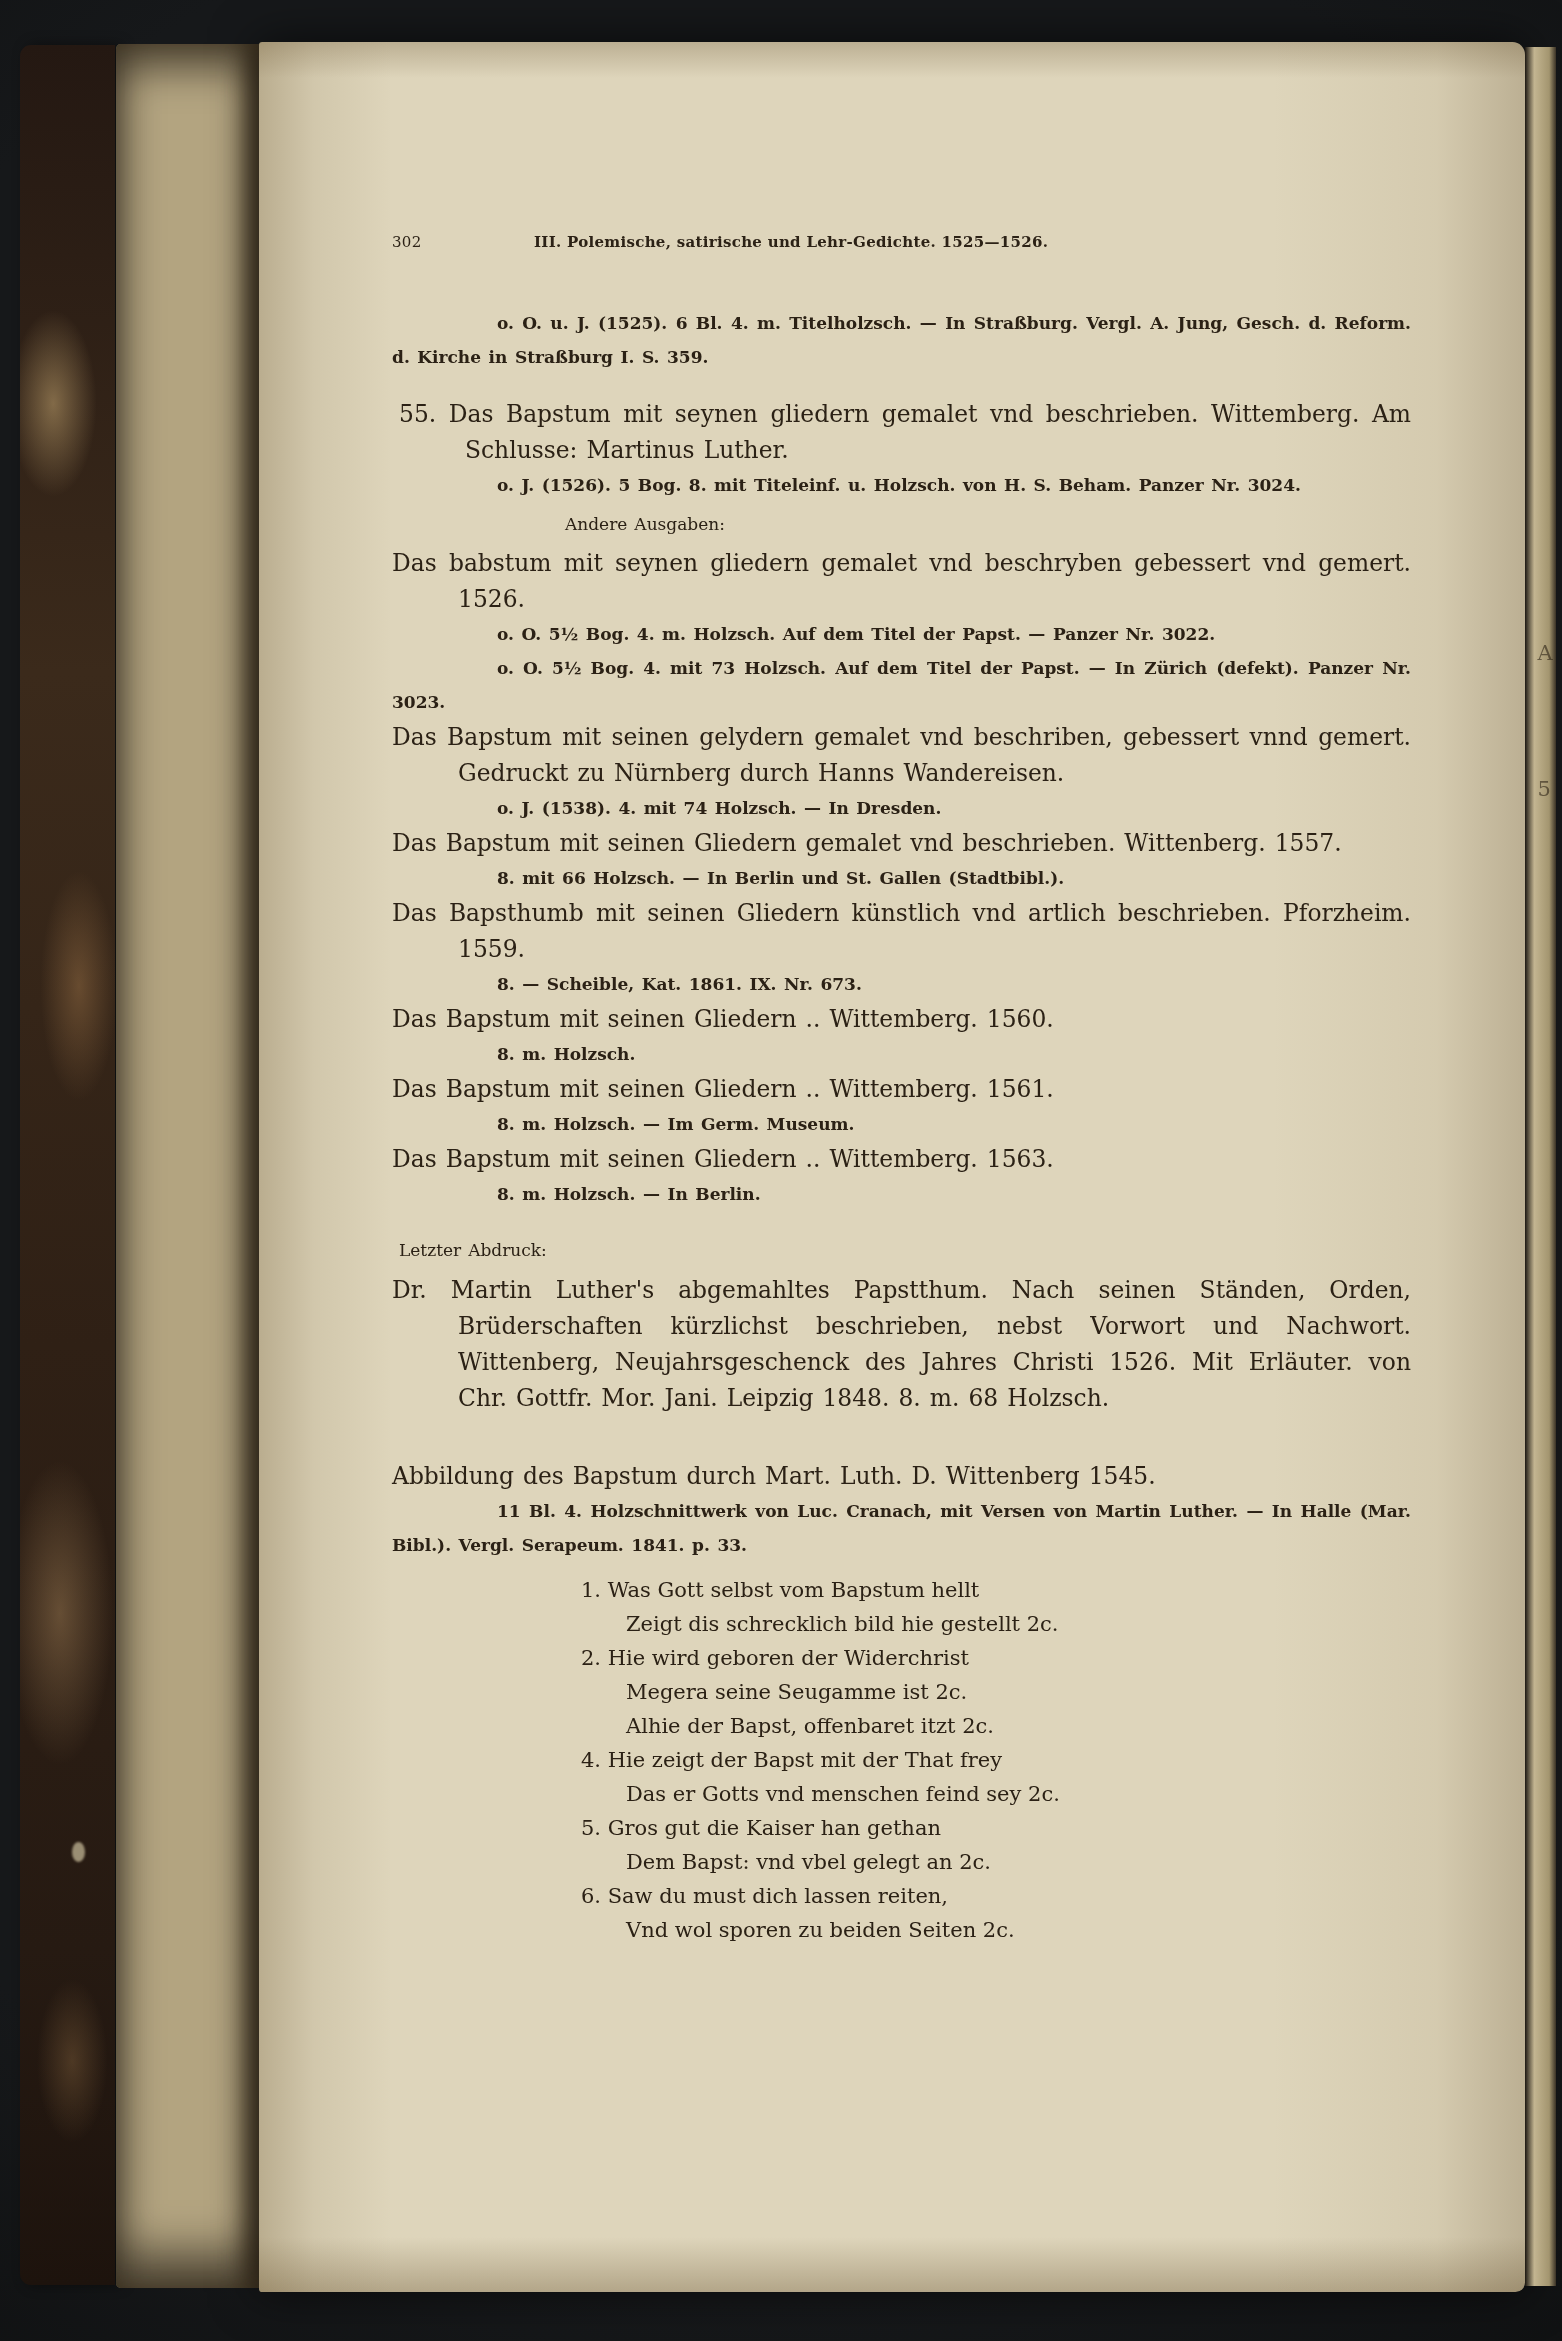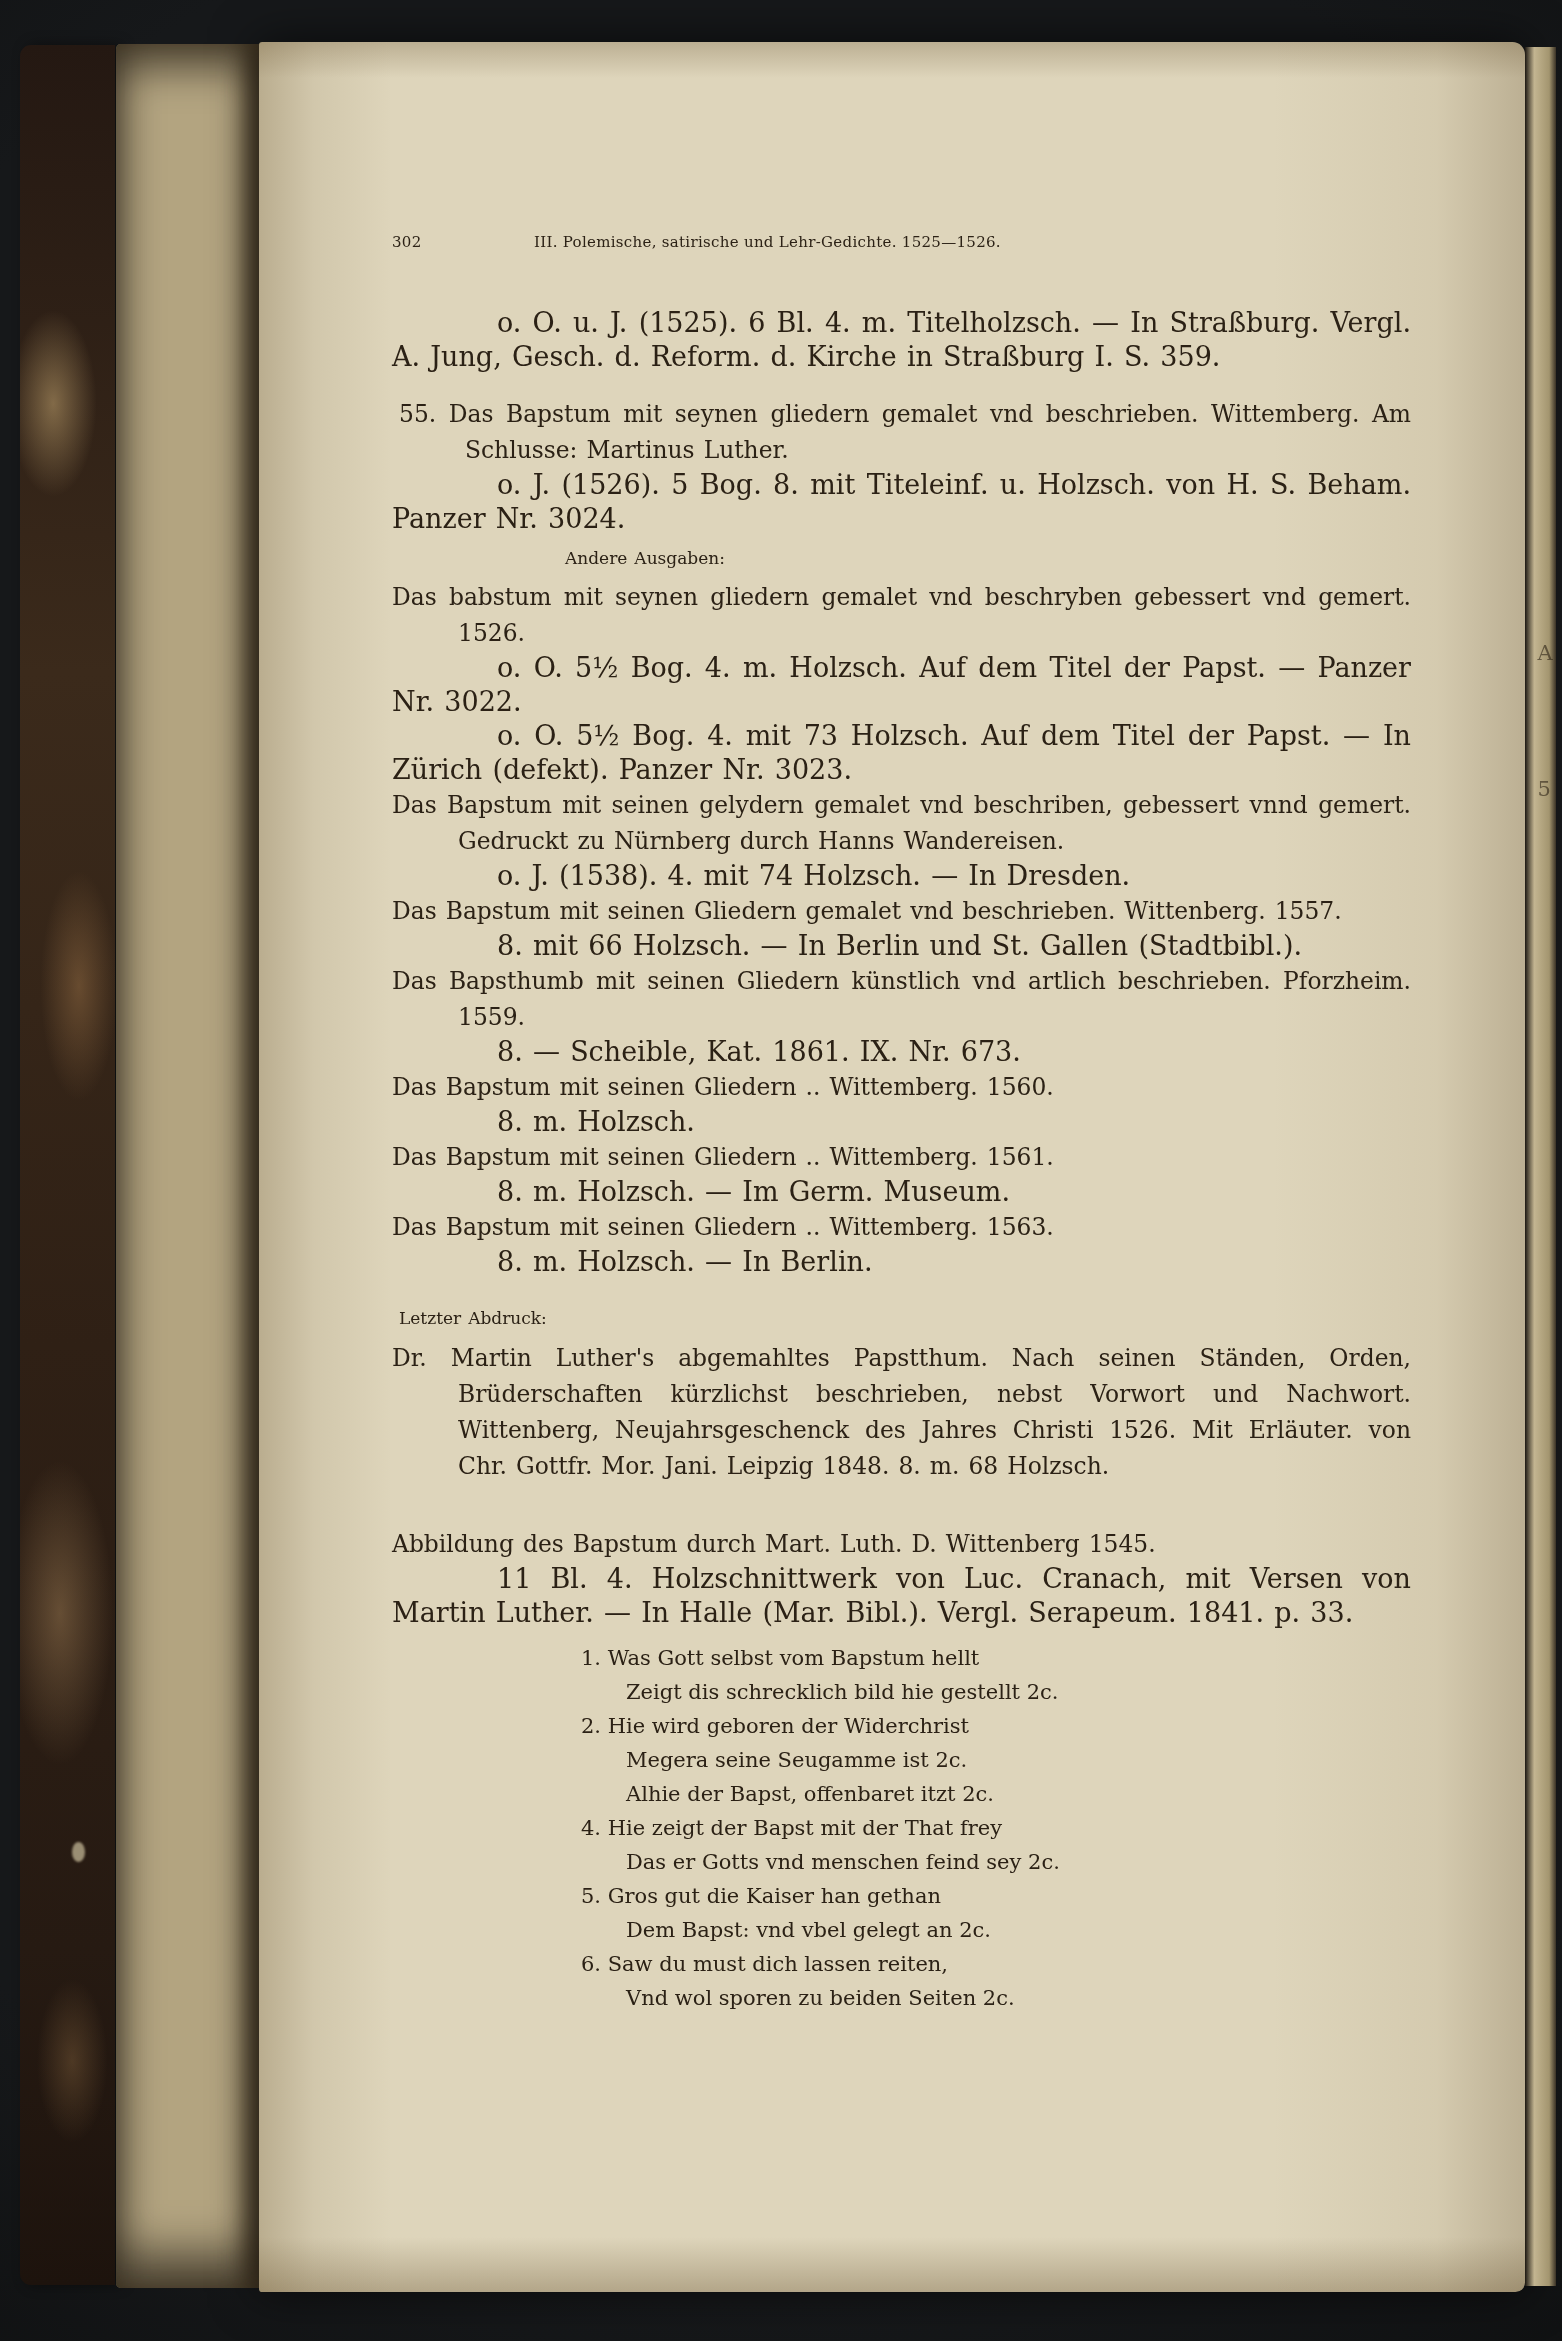--- a/index.html
+++ b/index.html
@@ -52,28 +52,28 @@
   }
   .frag{position:absolute;left:12.5px;color:rgba(45,35,22,.6);font-size:21px;}
   .frag1{top:594px;}
   .frag2{top:730px;}
   
   .running-head{
     position:absolute;left:133px;top:191px;width:1019px;
     display:flex;align-items:baseline;color:#2c2216;font-size:15px;letter-spacing:0.3px;
   }
   .pagenum{width:142px;}
-  .head-title{flex:1;text-align:left;}
+  .head-title{flex:1;text-align:left;font-weight:bold;}
   
   .text-col{
     position:absolute;left:133px;top:264px;width:1019px;color:#2b2115;
   }
   .para{font-size:23.4px;line-height:36px;text-align:justify;word-spacing:1.6px;}
   .entry{padding-left:66px;text-indent:-66px;}
-  .note{font-size:27px;line-height:34px;text-indent:105px;}
+  .note{font-size:17px;line-height:34px;text-indent:105px;font-weight:bold;}
   .subhead{font-size:17px;line-height:34px;margin:4.7px 0 4.7px 173px;text-align:left;text-indent:0;padding-left:0;}
   .gap-md{margin-top:22px;margin-left:7px;}
   .gap-lg{margin-top:42px;}
   .verse-block{margin-top:11px;font-size:21px;line-height:34px;padding-left:189px;color:#2b2115;}
   .v2{padding-left:45px;}
 </style>
 </head>
 <body>
 
 <div class="photo">

